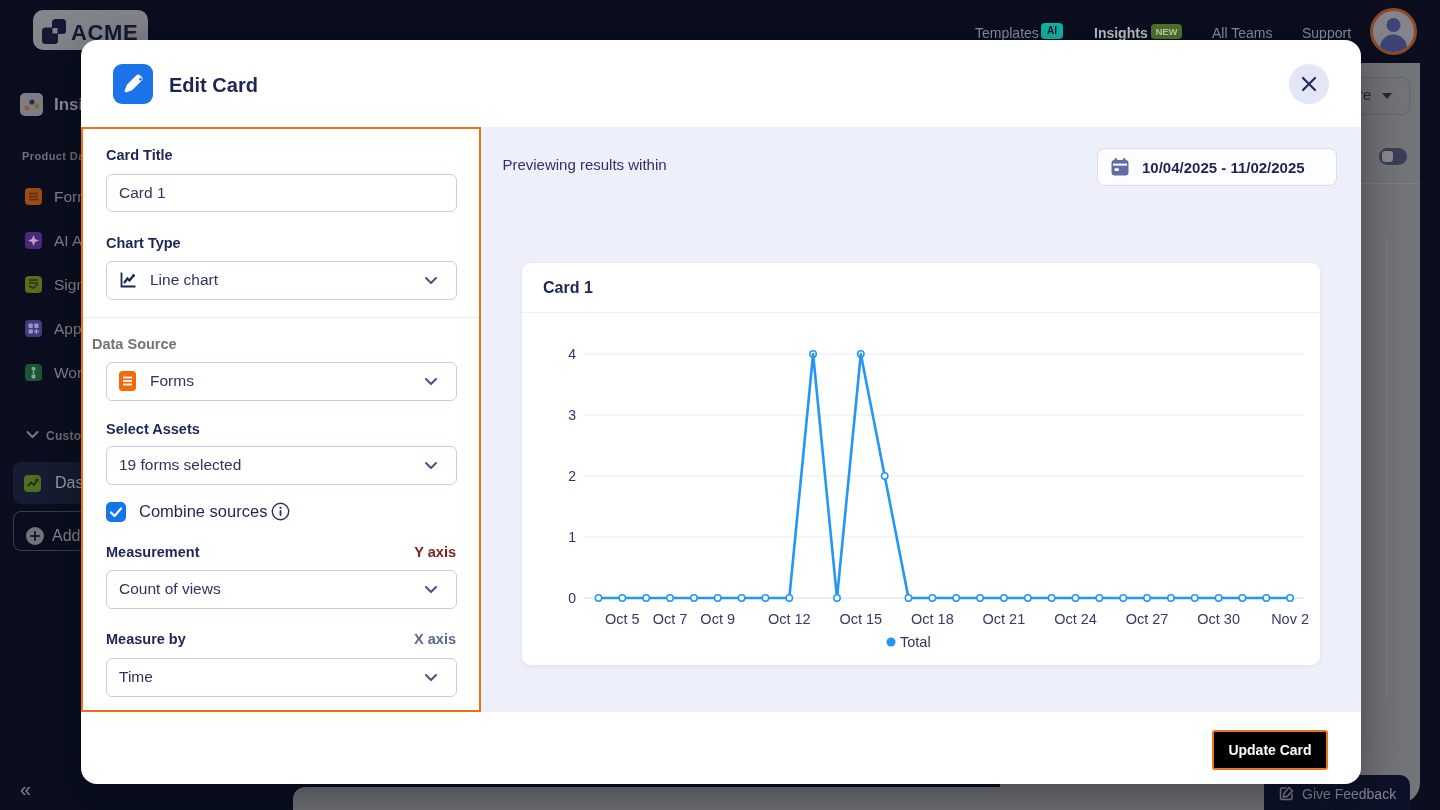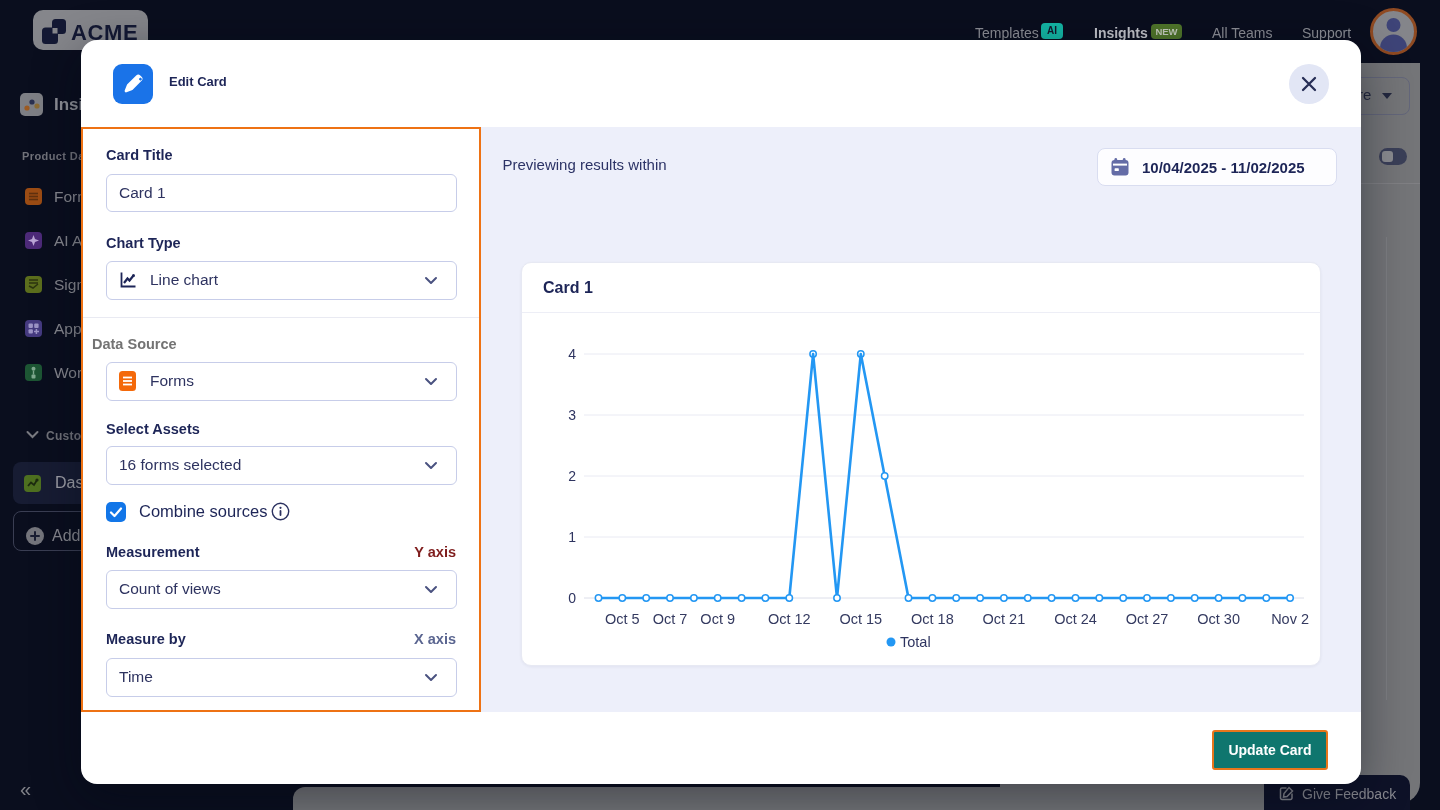--- a/index.html
+++ b/index.html
@@ -139,21 +139,21 @@
 
 <div class="abs" id="modal" style="left:81px;top:40px;width:1280px;height:744px;background:#ffffff;border-radius:16px;box-shadow:0 12px 48px rgba(5,8,20,0.45);overflow:hidden;">
 
   <div class="abs" style="left:32px;top:24px;width:40px;height:40px;background:#1a73e8;border-radius:9px;"></div>
   <svg class="abs" style="left:32px;top:24px;" width="40" height="40" viewBox="0 0 40 40">
     <g transform="rotate(45 20 20)">
       <path d="M16.2 11.7 a2.9 2.9 0 0 1 2.9 -2.9 h1.8 a2.9 2.9 0 0 1 2.9 2.9 v12.9 l-2.55 5.9 a1.4 1.4 0 0 1 -2.5 0 l-2.55 -5.9 z" fill="#fff"></path>
       <rect x="20.6" y="10.1" width="2.4" height="2.4" rx="0.4" fill="#1a73e8"></rect>
     </g>
   </svg>
-  <div class="abs" style="left:88px;top:34px;font-size:13px;font-weight:bold;color:#1d2557;">Edit Card</div>
+  <div class="abs" style="left:88px;top:34px;font-size:20px;font-weight:bold;color:#1d2557;">Edit Card</div>
   <div class="abs" style="left:1208px;top:24px;width:40px;height:40px;background:#e2e6f5;border-radius:50%;"></div>
   <svg class="abs" style="left:1208px;top:24px;" width="40" height="40" viewBox="0 0 40 40">
       <path d="M14 14 L26 26 M26 14 L14 26" stroke="#272e56" stroke-width="2.3" stroke-linecap="round"></path>
     </svg>
 
   <div class="abs" style="left:400px;top:87px;width:880px;height:585px;background:#edeffa;"></div>
 
   <div class="abs" id="panel" style="left:0px;top:87px;width:400px;height:585px;background:#fff;border:2px solid #ee7214;text-align:right;">
     <div class="abs" style="left:23px;top:17.5px;font-size:14.5px;font-weight:bold;color:#1d2557;">Card Title</div>
     <div class="abs" style="left:23px;top:45px;width:351px;height:38px;border:1px solid #c7cde9;border-radius:6px;"></div>
@@ -185,21 +185,21 @@
           <line x1="4" y1="13.5" x2="13" y2="13.5"></line>
         </g>
       </svg>
     <div class="abs" style="left:67px;top:243px;font-size:15.5px;color:#2e3360;">Forms</div>
     <svg class="abs" style="left:341px;top:248px;" width="14" height="9" viewBox="0 0 14 9">
         <path d="M2 2 L7 7 L12 2" stroke="#4a5280" stroke-width="2" fill="none" stroke-linecap="round" stroke-linejoin="round"></path>
       </svg>
 
     <div class="abs" style="left:23px;top:291.5px;font-size:14.5px;font-weight:bold;color:#1d2557;">Select Assets</div>
     <div class="abs" style="left:23px;top:317px;width:351px;height:39px;border:1px solid #c7cde9;border-radius:6px;"></div>
-    <div class="abs" style="left:36px;top:327px;font-size:15.5px;color:#2e3360;">16 forms selected</div>
+    <div class="abs" style="left:36px;top:327px;font-size:15.5px;color:#2e3360;">19 forms selected</div>
     <svg class="abs" style="left:341px;top:332px;" width="14" height="9" viewBox="0 0 14 9">
         <path d="M2 2 L7 7 L12 2" stroke="#4a5280" stroke-width="2" fill="none" stroke-linecap="round" stroke-linejoin="round"></path>
       </svg>
 
     <div class="abs" style="left:23px;top:373px;width:20px;height:20px;background:#1276e8;border-radius:5px;"></div>
     <svg class="abs" style="left:23px;top:373px;" width="20" height="20" viewBox="0 0 20 20">
         <path d="M5 10.5 L8.5 14 L15 6.5" stroke="#fff" stroke-width="2.2" fill="none" stroke-linecap="round" stroke-linejoin="round"></path>
       </svg>
     <div class="abs" style="left:56px;top:373px;font-size:16.5px;color:#1d2557;">Combine sources</div>
     <svg class="abs" style="left:188px;top:373px;" width="19" height="19" viewBox="0 0 19 19">
@@ -306,14 +306,14 @@
         <text x="625" y="361">Oct 27</text>
         <text x="696.6" y="361">Oct 30</text>
         <text x="768.1" y="361">Nov 2</text>
       </g>
 
       <circle cx="369" cy="379" r="4.5" fill="#2397f3"></circle>
       <text x="378" y="384" font-size="14.5" fill="#2e3460" font-family="Liberation Sans,sans-serif">Total</text>
     </svg>
   </div>
 
-  <div class="abs" style="left:1131px;top:690px;width:116px;height:40px;background:#0f766e;border:2px solid #e8761b;border-radius:3px;color:#fff;font-size:14px;font-weight:bold;text-align:center;line-height:36px;">Update Card</div>
+  <div class="abs" style="left:1131px;top:690px;width:116px;height:40px;background:#000000;border:2px solid #e8761b;border-radius:3px;color:#fff;font-size:14px;font-weight:bold;text-align:center;line-height:36px;">Update Card</div>
 </div>
 
 </body></html>

